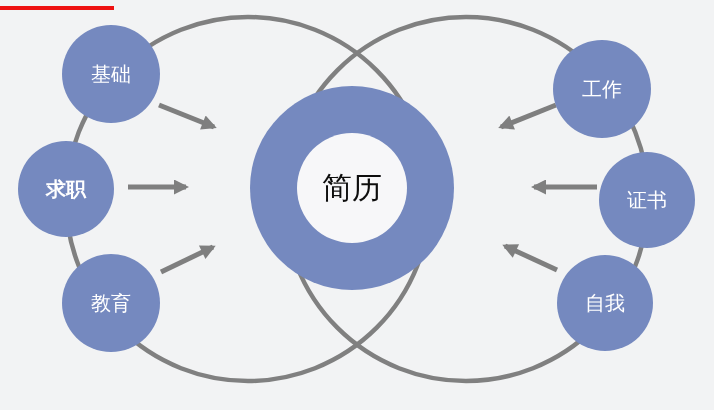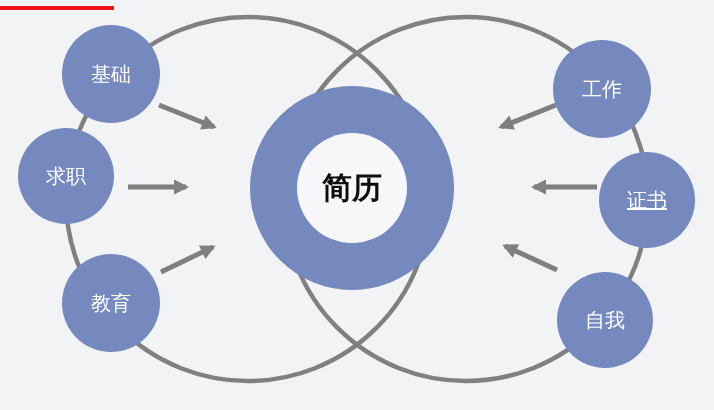--- a/index.html
+++ b/index.html
@@ -56,30 +56,30 @@
     background:var(--blue);
     display:flex;align-items:center;justify-content:center;
   }
   .donut-inner{
     width:110px;height:110px;
     border-radius:50%;
     background:var(--inner-fill);
     display:flex;flex-direction:column;
     align-items:center;justify-content:center;
     color:var(--center-text);
-    font-weight:700;
+    font-weight:400;
     font-size:30px;line-height:34px;
     text-align:center;
   }
   .pos-basic{left:62px;top:25px;}
-  .pos-job{left:18px;top:128px;}
+  .pos-job{left:18px;top:141px;font-weight:bold;}
   .pos-edu{left:62px;top:254px;align-items:center;}
   .pos-work{left:553px;top:40px;}
-  .pos-cert{left:599px;top:152px;text-decoration:underline;}
-  .pos-self{left:557px;top:272px;}
+  .pos-cert{left:599px;top:152px;}
+  .pos-self{left:557px;top:255px;}
 </style>
 </head>
 <body>
 
 <div class="canvas">
 
   <div class="accent-bar"></div>
 
   <svg class="connectors layer" width="714" height="410" viewBox="0 0 714 410">
     <defs>

